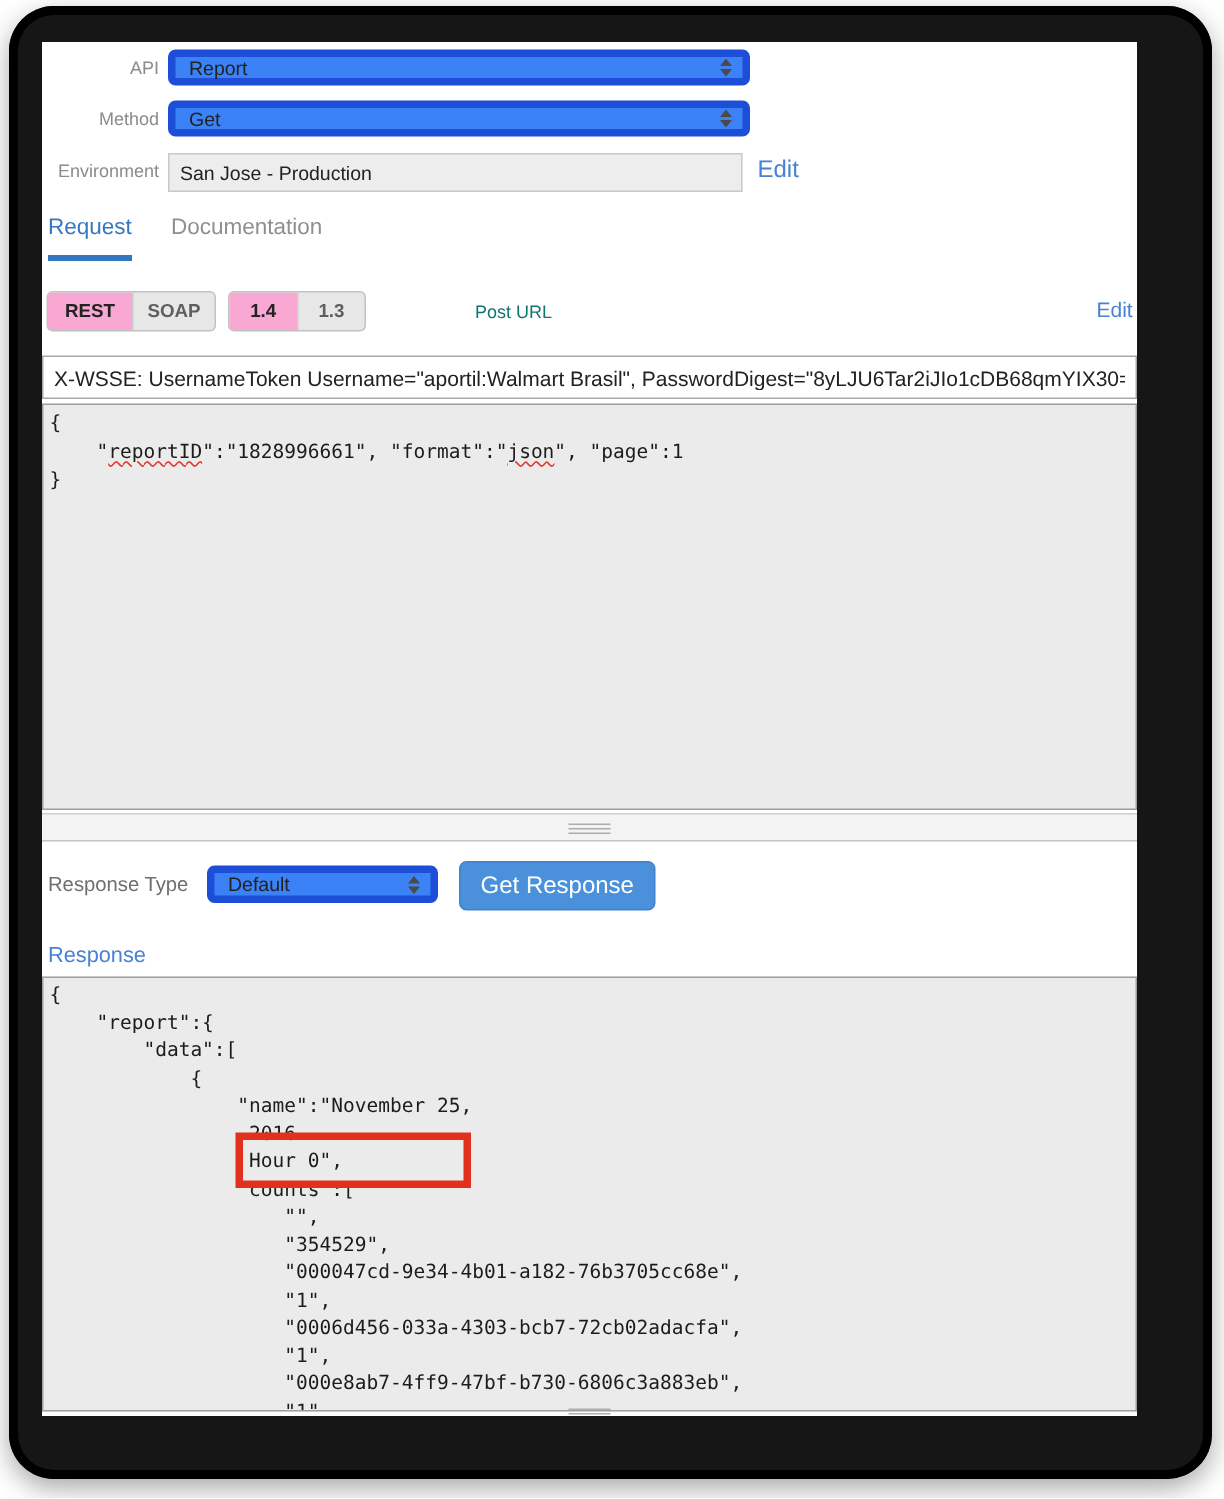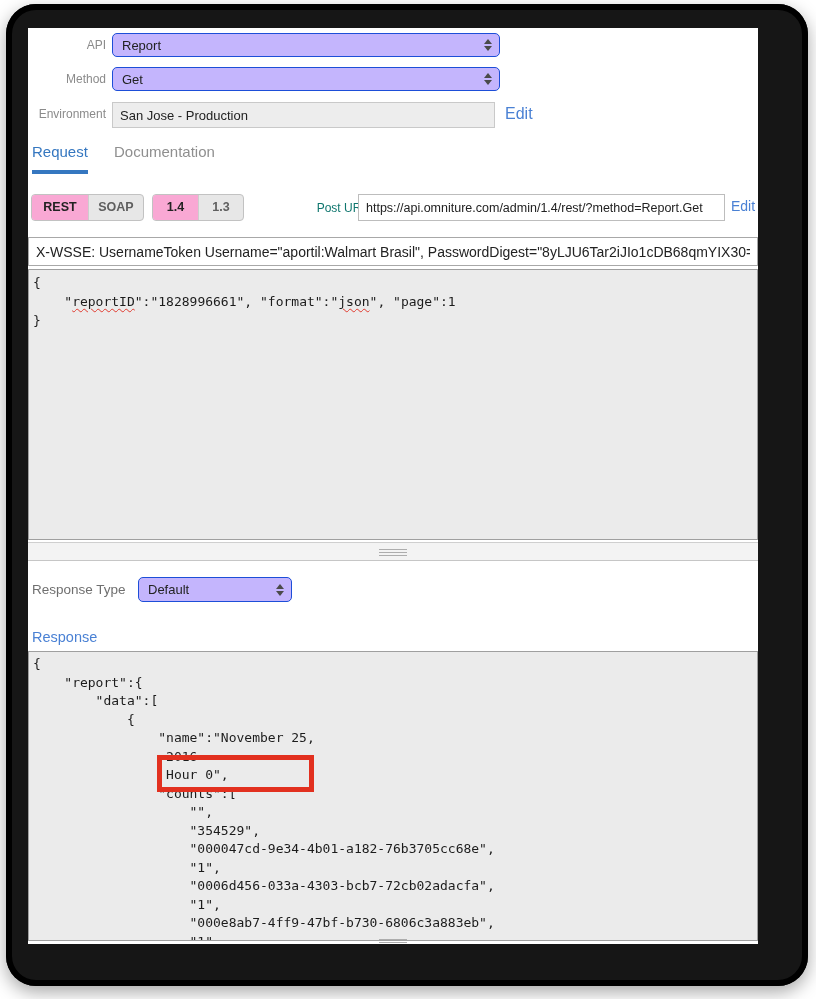--- a/index.html
+++ b/index.html
@@ -3,21 +3,21 @@
 <meta charset="utf-8">
 <style>
   html,body{margin:0;padding:0;background:#ffffff;}
   .stage{position:relative;width:816px;height:999px;background:#fff;overflow:hidden;
          font-family:"Liberation Sans",sans-serif;}
   .frame{position:absolute;left:6px;top:4px;width:802px;height:982px;background:#161616;
          border-radius:30px;box-shadow:0 6px 18px rgba(0,0,0,.35), inset 0 0 0 6px #000;}
   .content{position:absolute;left:28px;top:28px;width:730px;height:916px;background:#ffffff;overflow:hidden;}
 
   .fieldlabel{position:absolute;left:0;width:78px;text-align:right;font-size:12px;color:#8b8b8b;}
-  .select{position:absolute;background:#c4b5fd;border:1px solid #1d4ed8;border-radius:5px;
+  .select{position:absolute;background:#3b82f6;border:5px solid #1d4ed8;border-radius:5px;
           font-size:13px;color:#222;display:flex;align-items:center;padding:0 24px 0 9px;box-sizing:border-box;cursor:default;}
   .stepper{position:absolute;right:7px;top:50%;transform:translateY(-50%);display:flex;flex-direction:column;align-items:center;}
   .tri-up{width:0;height:0;border-left:4px solid transparent;border-right:4px solid transparent;border-bottom:5px solid #4a4a4a;margin-bottom:2px;}
   .tri-dn{width:0;height:0;border-left:4px solid transparent;border-right:4px solid transparent;border-top:5px solid #4a4a4a;}
 
   .textinput{position:absolute;border:1px solid #bdbdbd;background:#fff;font-family:"Liberation Sans",sans-serif;
              font-size:13px;color:#222;padding:0 7px;box-sizing:border-box;outline:none;}
   .readonly{background:#ededed;border:1px solid #c9c9c9;}
 
   .bluelink{position:absolute;color:#4a81d4;font-size:15px;cursor:pointer;}
@@ -85,21 +85,20 @@
       <div class="seg seg-active" style="width:56px;">REST</div>
       <div class="seg seg-inactive" style="width:54px;">SOAP</div>
     </div>
 
     <div class="seggroup" style="left:124px;top:166px;">
       <div class="seg seg-active" style="width:45px;">1.4</div>
       <div class="seg seg-inactive" style="width:44px;">1.3</div>
     </div>
 
     <div style="position:absolute;left:262px;top:173px;width:78px;text-align:right;font-size:12px;color:#0f766e;">Post URL</div>
-    <input class="textinput" style="left: 330px; top: 166px; width: 367px; height: 27px; font-size: 12.5px;" readonly="" value="https://api.omniture.com/admin/1.4/rest/?method=Report.Get">
     <a class="bluelink" style="left:703px;top:170px;font-size:14px;">Edit</a>
 
     <input class="textinput" style="left: 0px; top: 209px; width: 730px; height: 29px; font-size: 14px; border-color: rgb(168, 168, 168);" value="X-WSSE: UsernameToken Username=&quot;aportil:Walmart Brasil&quot;, PasswordDigest=&quot;8yLJU6Tar2iJIo1cDB68qmYIX30=&quot;, N">
 
     <div class="codearea req" style="left:0;top:241px;width:730px;height:271px;">
       <pre><span>{
     "</span><span class="misspelled">reportID</span><span>":"1828996661", "format":"</span><span class="misspelled">json</span><span>", "page":1
 }</span></pre>
     </div>
 
@@ -112,20 +111,21 @@
     </div>
 
     <div style="position:absolute;left:4px;top:554px;font-size:13.5px;color:#6f6f6f;">Response Type</div>
     <div class="select" style="left:110px;top:549px;width:154px;height:25px;">
       <span>Default</span>
       <span class="stepper">
           <i class="tri-up"></i>
           <i class="tri-dn"></i>
         </span>
     </div>
+    <div class="btn-primary" style="left:278px;top:546px;width:131px;height:33px;">Get Response</div>
 
     <a class="bluelink" style="left:4px;top:601px;font-size:14.5px;">Response</a>
 
     <div class="codearea resp" style="left:0;top:623px;width:730px;height:290px;">
       <pre>{
     "report":{
         "data":[
             {
                 "name":"November 25,
                  2016

